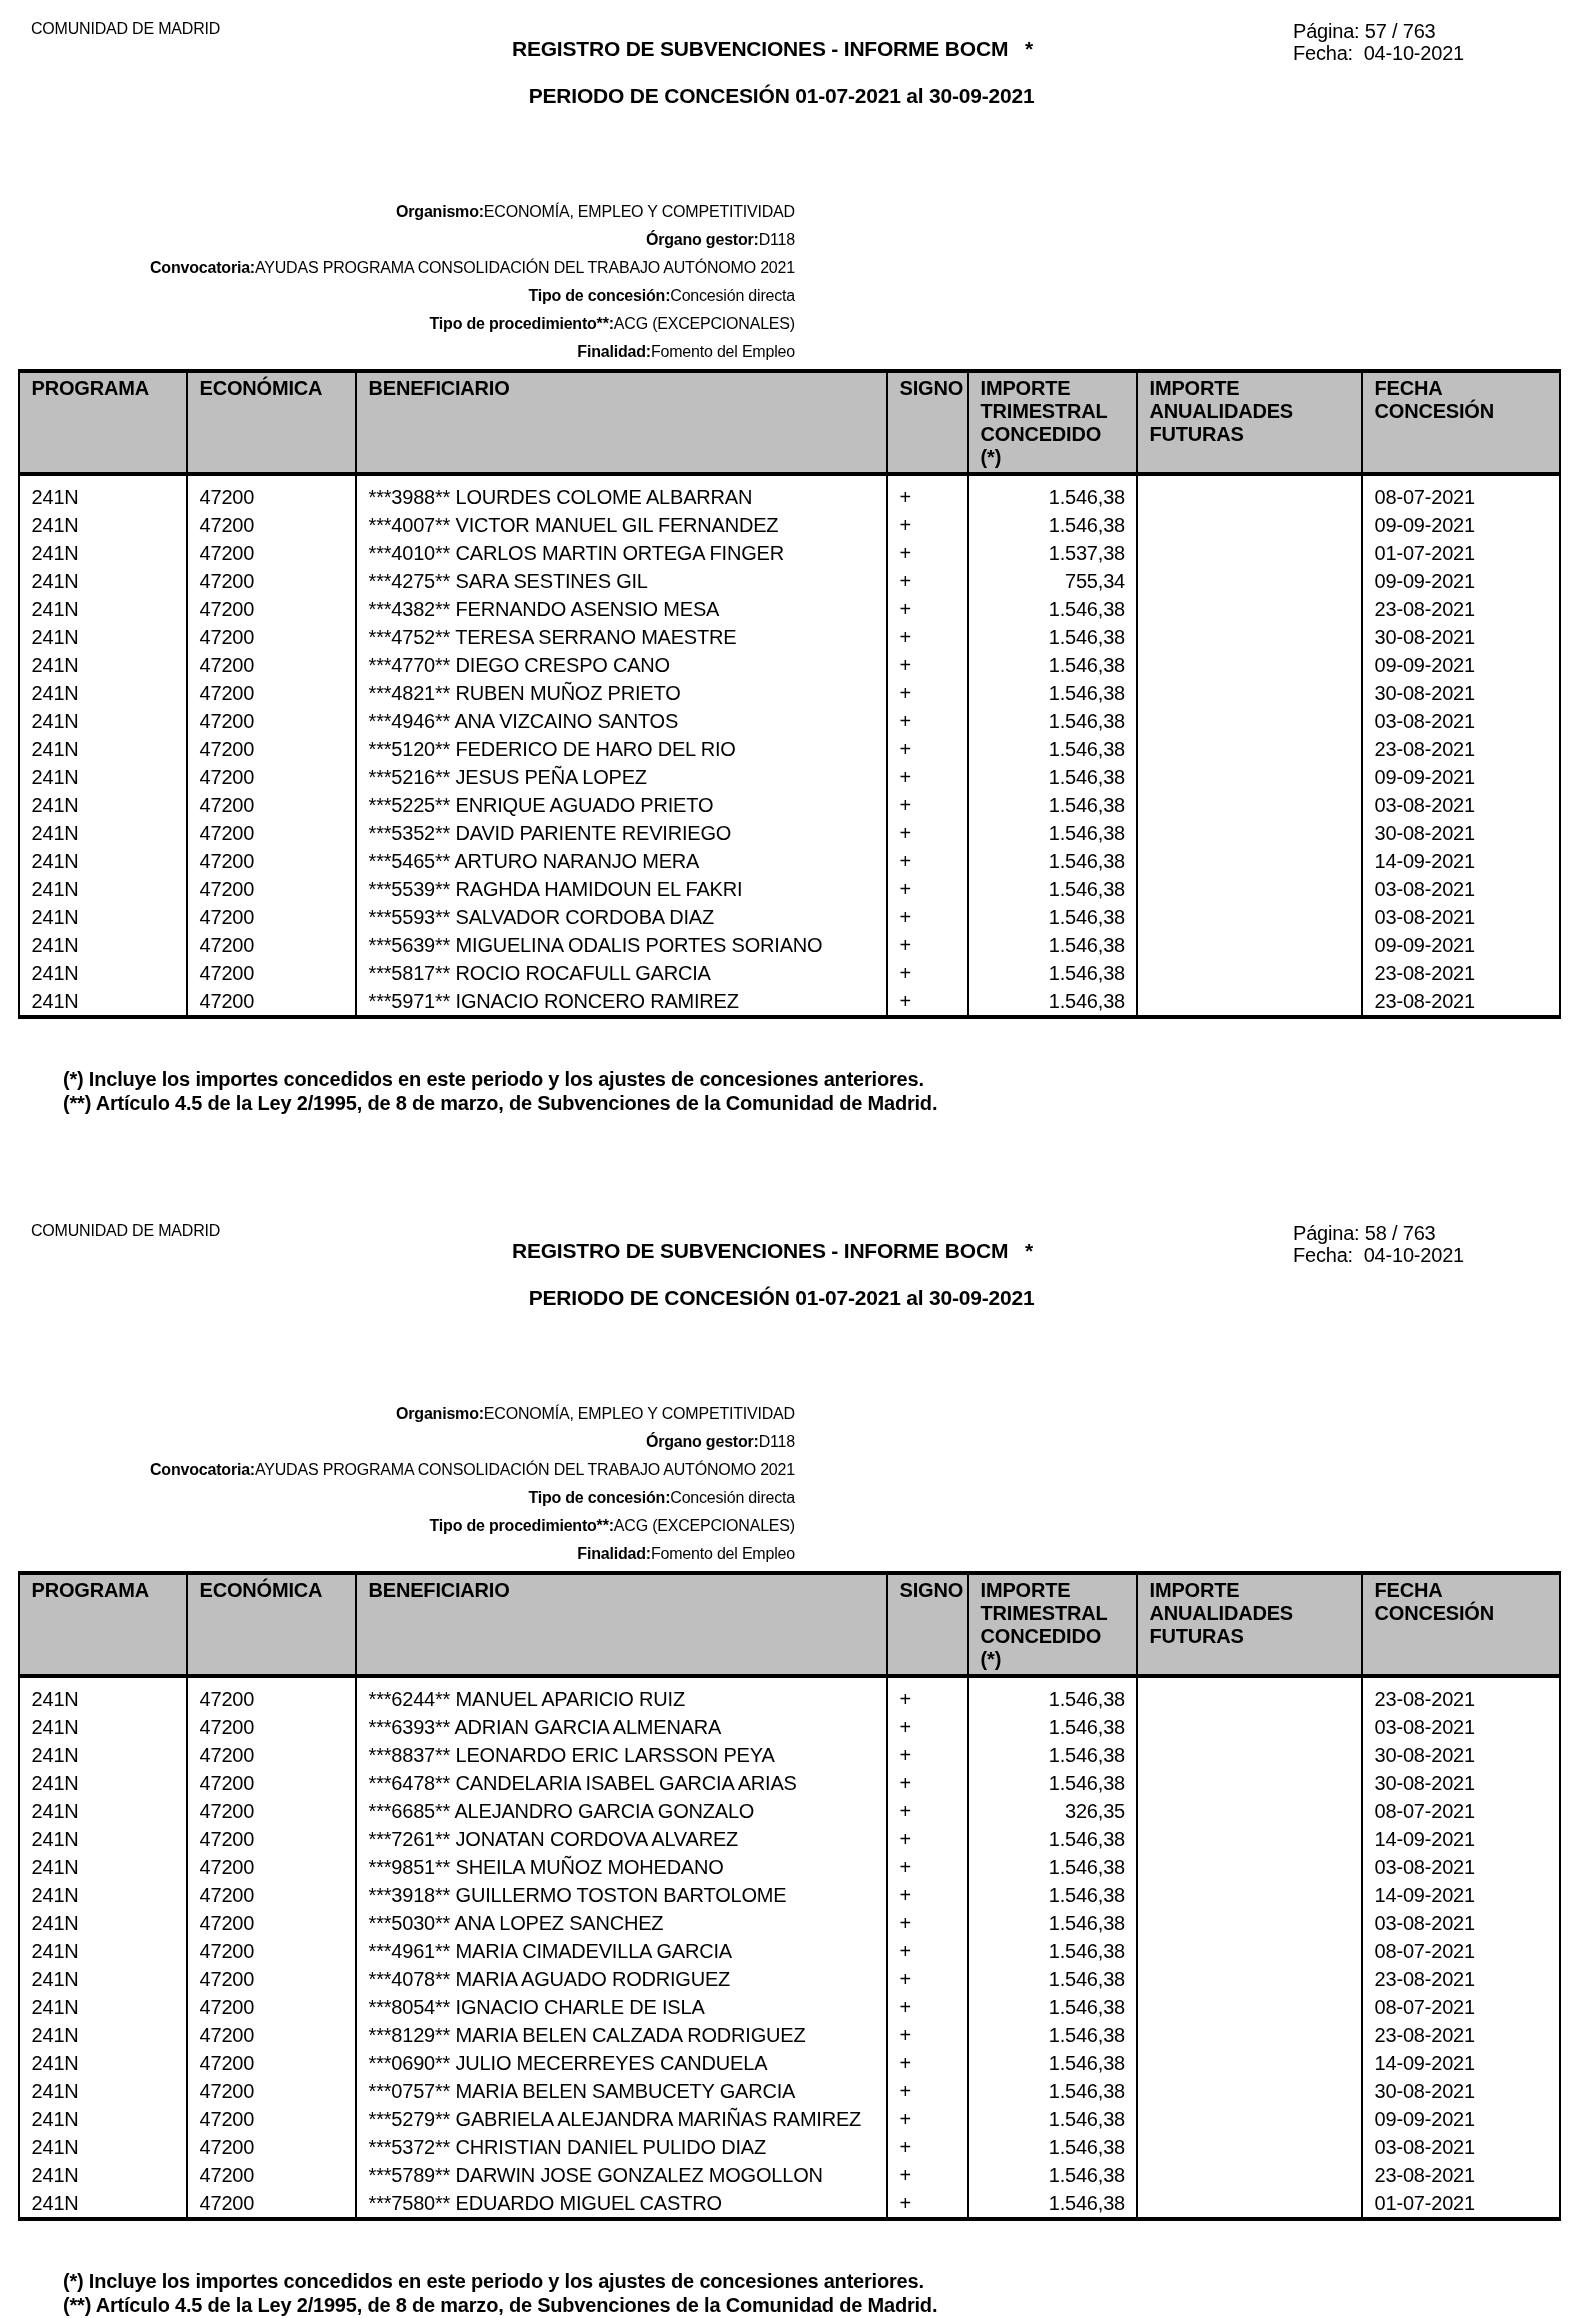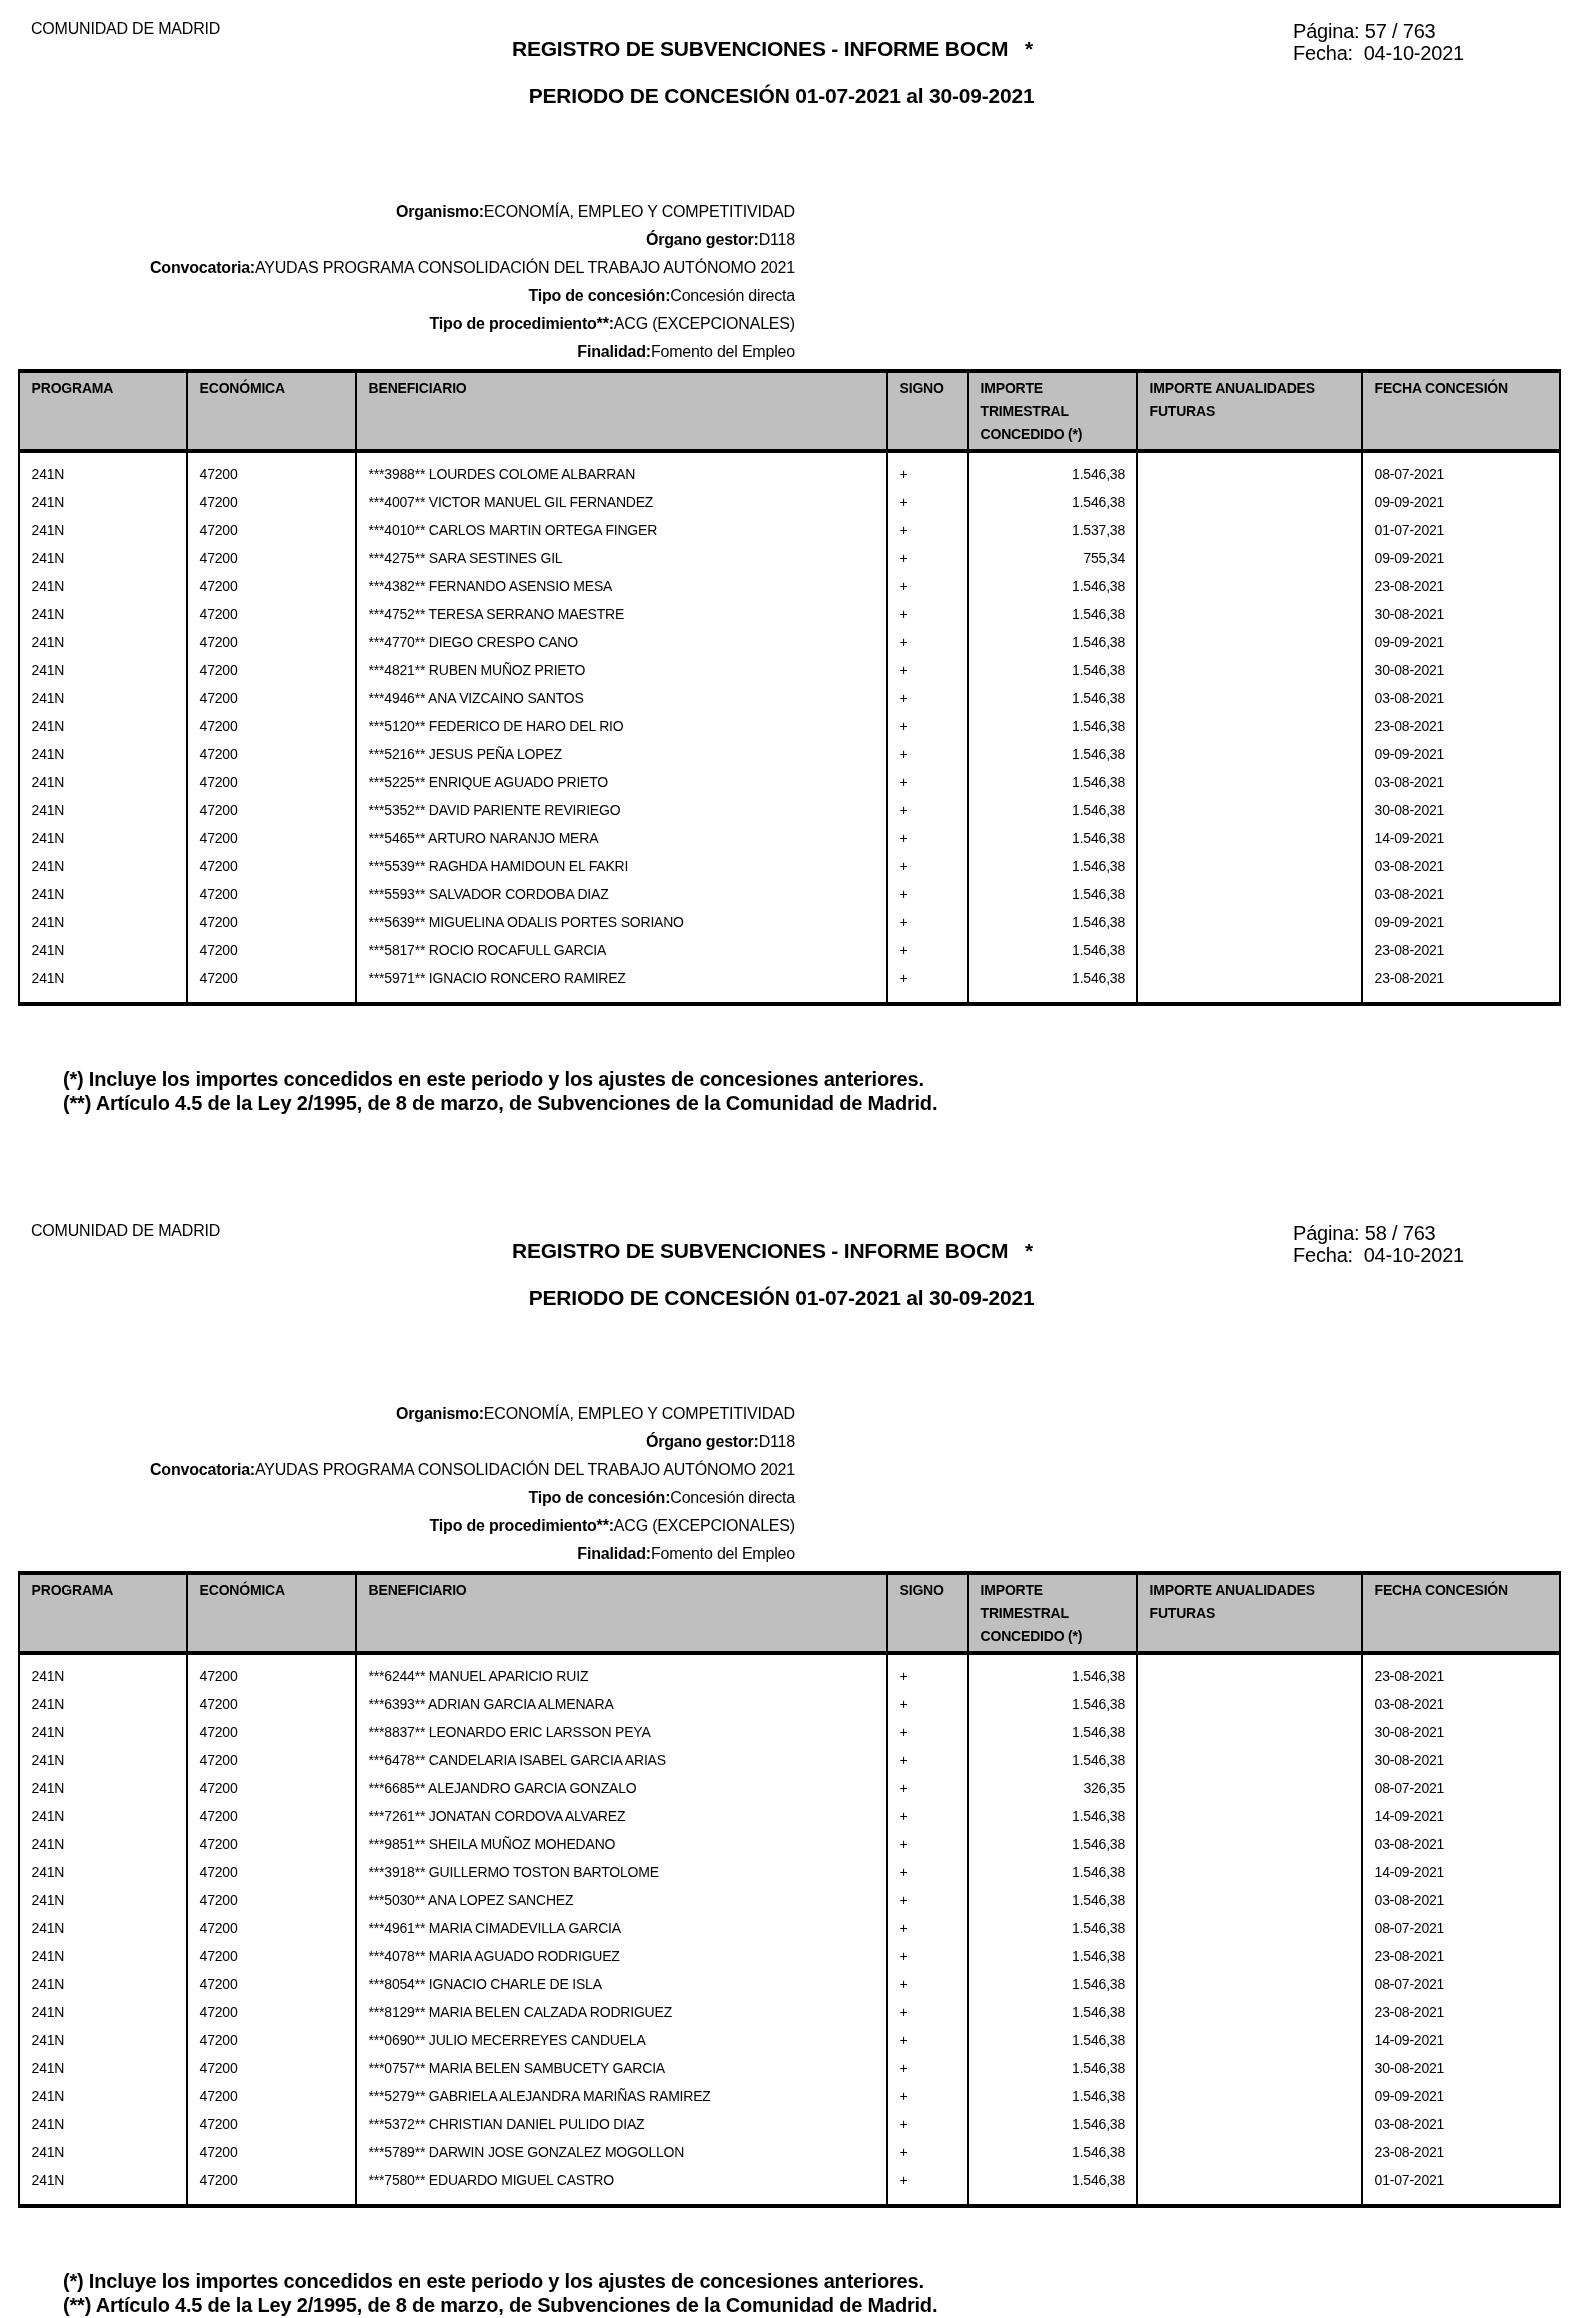--- a/index.html
+++ b/index.html
@@ -14,21 +14,21 @@
   .title1 { position: absolute; left: 0; width: 1573px; top: 37px; text-align: center; font-size: 21px; font-weight: bold; letter-spacing: -0.2px; }
   .title1 .inner { position: relative; left: -14px; }
   .title2 { position: absolute; left: 0; width: 1573px; top: 84px; text-align: center; font-size: 21px; font-weight: bold; letter-spacing: -0.2px; }
   .title2 .inner { position: relative; left: -4.9px; }
   .pageinfo { position: absolute; left: 1293px; top: 19.7px; font-size: 20px; line-height: 22.5px; letter-spacing: -0.2px; }
   .meta { position: absolute; left: 31px; top: 198px; font-size: 16px; letter-spacing: -0.2px; text-align: right; }
   .meta-row { height: 28px; line-height: 28px; white-space: nowrap; }
   .meta-label { display: inline-block; width: 224px; font-weight: bold; }
   .meta-value { display: inline-block; }
   .tbl { position: absolute; left: 18.3px; top: 369px; width: 1541px; height: 637px; }
-  .tbl table { border-collapse: collapse; width: 100%; height: 100%; table-layout: fixed; font-size: 14px; letter-spacing: -0.2px; }
+  .tbl table { border-collapse: collapse; width: 100%; height: 100%; table-layout: fixed; font-size: 20px; letter-spacing: -0.2px; }
   .tbl th { background: #bfbfbf; text-align: left; vertical-align: top; font-weight: bold; padding: 4.2px 11.3px 2.8px 11.3px; line-height: 23px;
             border-top: 4.2px solid #000; border-bottom: 4.2px solid #000; border-left: 2.1px solid #000; border-right: 2.1px solid #000; height: 68px; }
   .tbl td { padding: 0 11.3px; height: 28px; line-height: 28px; border-left: 2.1px solid #000; border-right: 2.1px solid #000; white-space: nowrap; overflow: hidden; }
   .tbl tr.first td { padding-top: 7px; }
   .tbl tr.filler td { height: auto; border-bottom: 4.2px solid #000; }
   .tbl td.num { text-align: right; }
   .notes { position: absolute; left: 63px; top: 1067px; font-size: 20px; font-weight: bold; line-height: 24px; letter-spacing: -0.2px; }
 </style>
 </head>
 <body>

